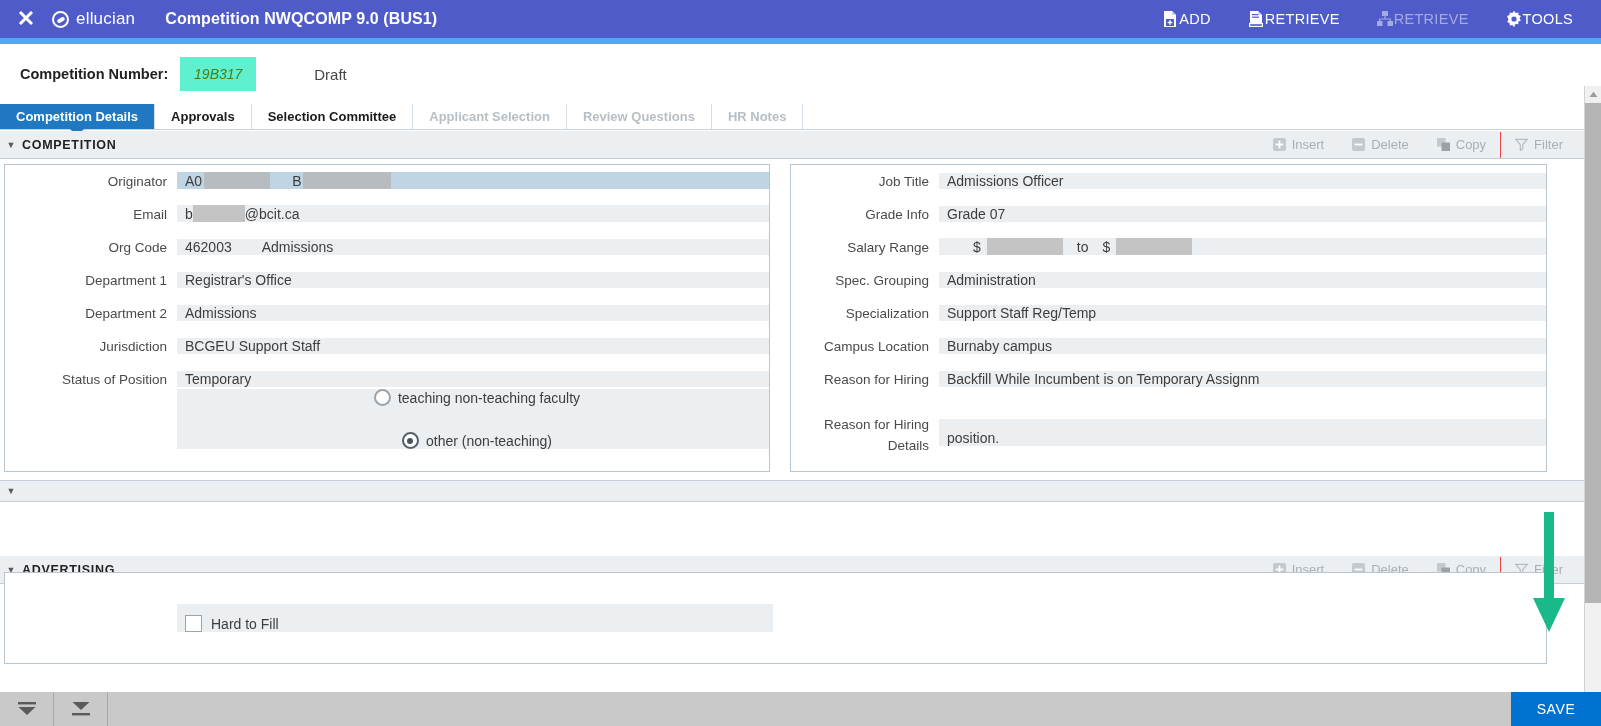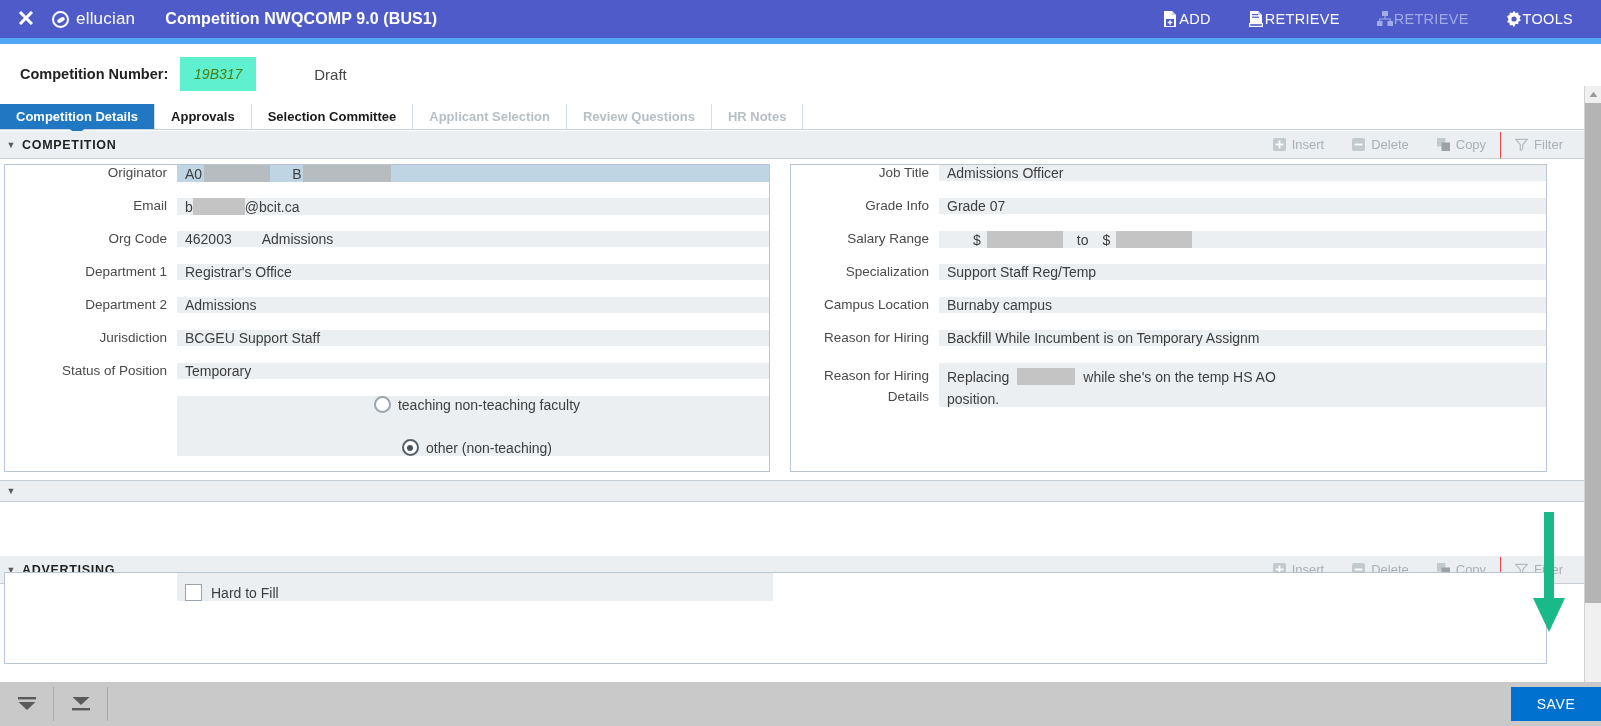--- a/index.html
+++ b/index.html
@@ -109,21 +109,21 @@
     font-size: 13px; color: #a8b0b6; cursor: default;
   }
   .sec-btn.sep { border-left: 1px solid #ef4444; }
   .sq-ico { width: 13px; height: 13px; display: inline-block; position: relative; }
 
   
   .panel {
     position: absolute; background: #fff;
     border: 1px solid #b9c6d2;
   }
-  .frow { display: flex; align-items: flex-start; height: 33px; }
+  .frow { display: flex; align-items: center; height: 33px; }
   .flabel {
     width: 172px; flex: 0 0 172px; display: flex; align-items: center;
     justify-content: flex-end; padding-right: 10px;
     font-size: 13.5px; color: #4a4a4a; background: #fff;
   }
   .fval {
     flex: 1; background: #eceff1; display: flex; align-items: center;
     padding-left: 8px; font-size: 14px; color: #3d3d3d;
     border-bottom: 2px solid #fff;
   }
@@ -156,21 +156,21 @@
 
   
   .strip-caret {
     position: absolute; left: 0; width: 1601px; height: 22px;
     background: #eceff1; border-top: 1px solid #c5ced6; border-bottom: 1px solid #c5ced6;
     display: flex; align-items: center;
   }
 
   
   .botbar {
-    position: absolute; left: 0; bottom: 0; width: 1601px; height: 44px;
+    position: absolute; left: 0; bottom: 0; width: 1601px; height: 34px;
     background: #c9c9c9; display: flex; align-items: center;
   }
   .nav-btn {
     width: 54px; height: 34px; display: flex; align-items: center; justify-content: center;
     border-right: 1px solid #a9a9a9; cursor: pointer;
   }
   .save-btn {
     margin-left: auto; width: 90px; height: 34px; background: #0071ce; color: #fff;
     display: flex; align-items: center; justify-content: center;
     font-size: 14px; letter-spacing: .6px; cursor: pointer;
@@ -387,20 +387,24 @@
       <div class="flabel" style="width:148px;flex:0 0 148px;">Salary Range</div>
       <div class="fval">
         <span style="margin-left:26px;">$</span>
         <span class="redact" style="width:76px;margin-left:6px;"></span>
         <span style="margin-left:14px;">to</span>
         <span style="margin-left:14px;">$</span>
         <span class="redact" style="width:76px;margin-left:6px;"></span>
       </div>
     </div>
 
+    <div class="frow">
+      <div class="flabel" style="width:148px;flex:0 0 148px;">Spec. Grouping</div>
+      <div class="fval">Administration</div>
+    </div>
 
     <div class="frow">
       <div class="flabel" style="width:148px;flex:0 0 148px;">Specialization</div>
       <div class="fval">Support Staff Reg/Temp</div>
     </div>
 
     <div class="frow">
       <div class="flabel" style="width:148px;flex:0 0 148px;">Campus Location</div>
       <div class="fval">Burnaby campus</div>
     </div>
@@ -409,25 +413,20 @@
       <div class="flabel" style="width:148px;flex:0 0 148px;">Reason for Hiring</div>
       <div class="fval">Backfill While Incumbent is on Temporary Assignm</div>
     </div>
 
     <div class="frow" style="height:72px;">
       <div class="flabel" style="width:148px;flex:0 0 148px; align-items:flex-start; flex-direction:column; justify-content:flex-start; padding-top:5px;">
         <span style="width:100%;text-align:right;">Reason for Hiring</span>
         <span style="width:100%;text-align:right;margin-top:6px;">Details</span>
       </div>
       <div class="fval" style="align-items:flex-start; padding-top:5px; flex-direction:column; border-bottom:none;">
-        <div style="display:flex;align-items:center;">
-          <span>Replacing</span>
-          <span class="redact" style="width:58px;margin:0 8px;"></span>
-          <span>while she's on the temp HS AO</span>
-        </div>
         <div style="margin-top:6px;">position.</div>
       </div>
     </div>
   </div>
 
   <div class="strip-caret" style="top:480px;">
     <div class="caret">▼</div>
   </div>
 
 

